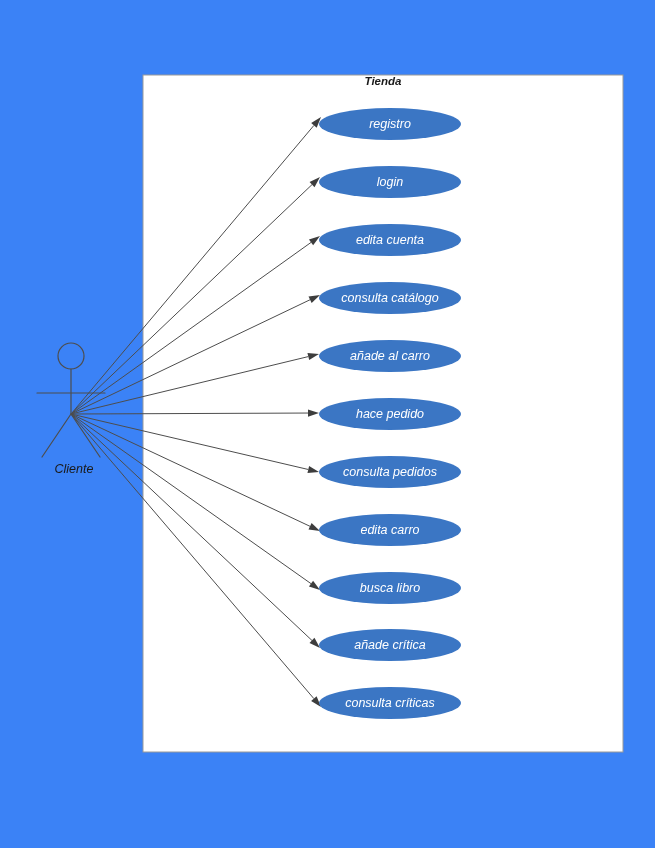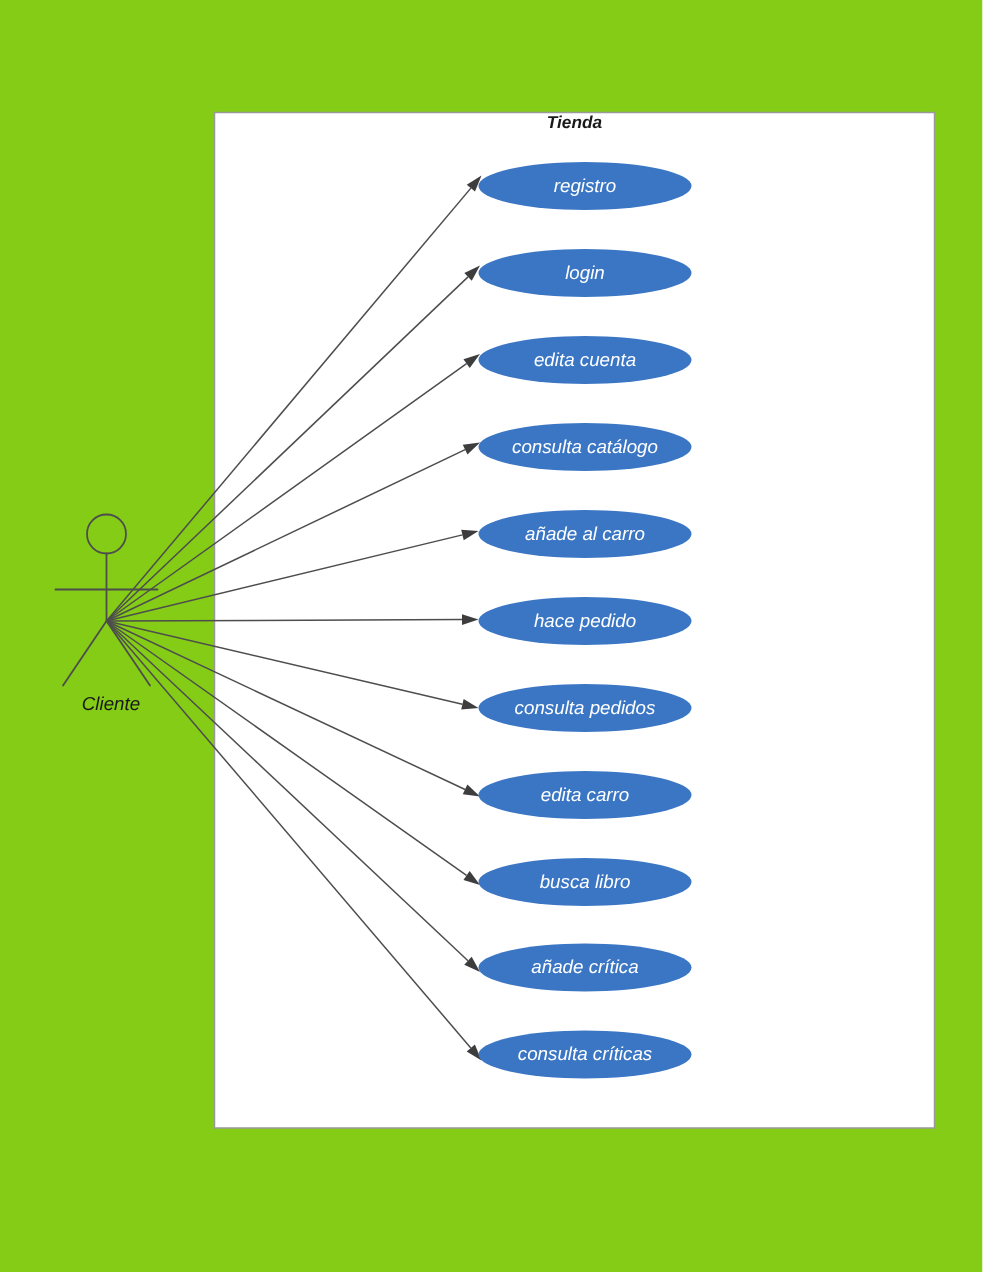--- a/index.html
+++ b/index.html
@@ -10,21 +10,21 @@
   body {
     width: 655px;
     height: 848px;
     font-family: "Liberation Sans", sans-serif;
     overflow: hidden;
   }
   #diagram-root {
     position: relative;
     width: 655px;
     height: 848px;
-    background: #84cc16;
+    background: #3b82f6;
   }
   svg#uml-canvas {
     display: block;
     width: 655px;
     height: 848px;
   }
   .system-frame {
     fill: #ffffff;
     stroke: #999999;
     stroke-width: 1;

